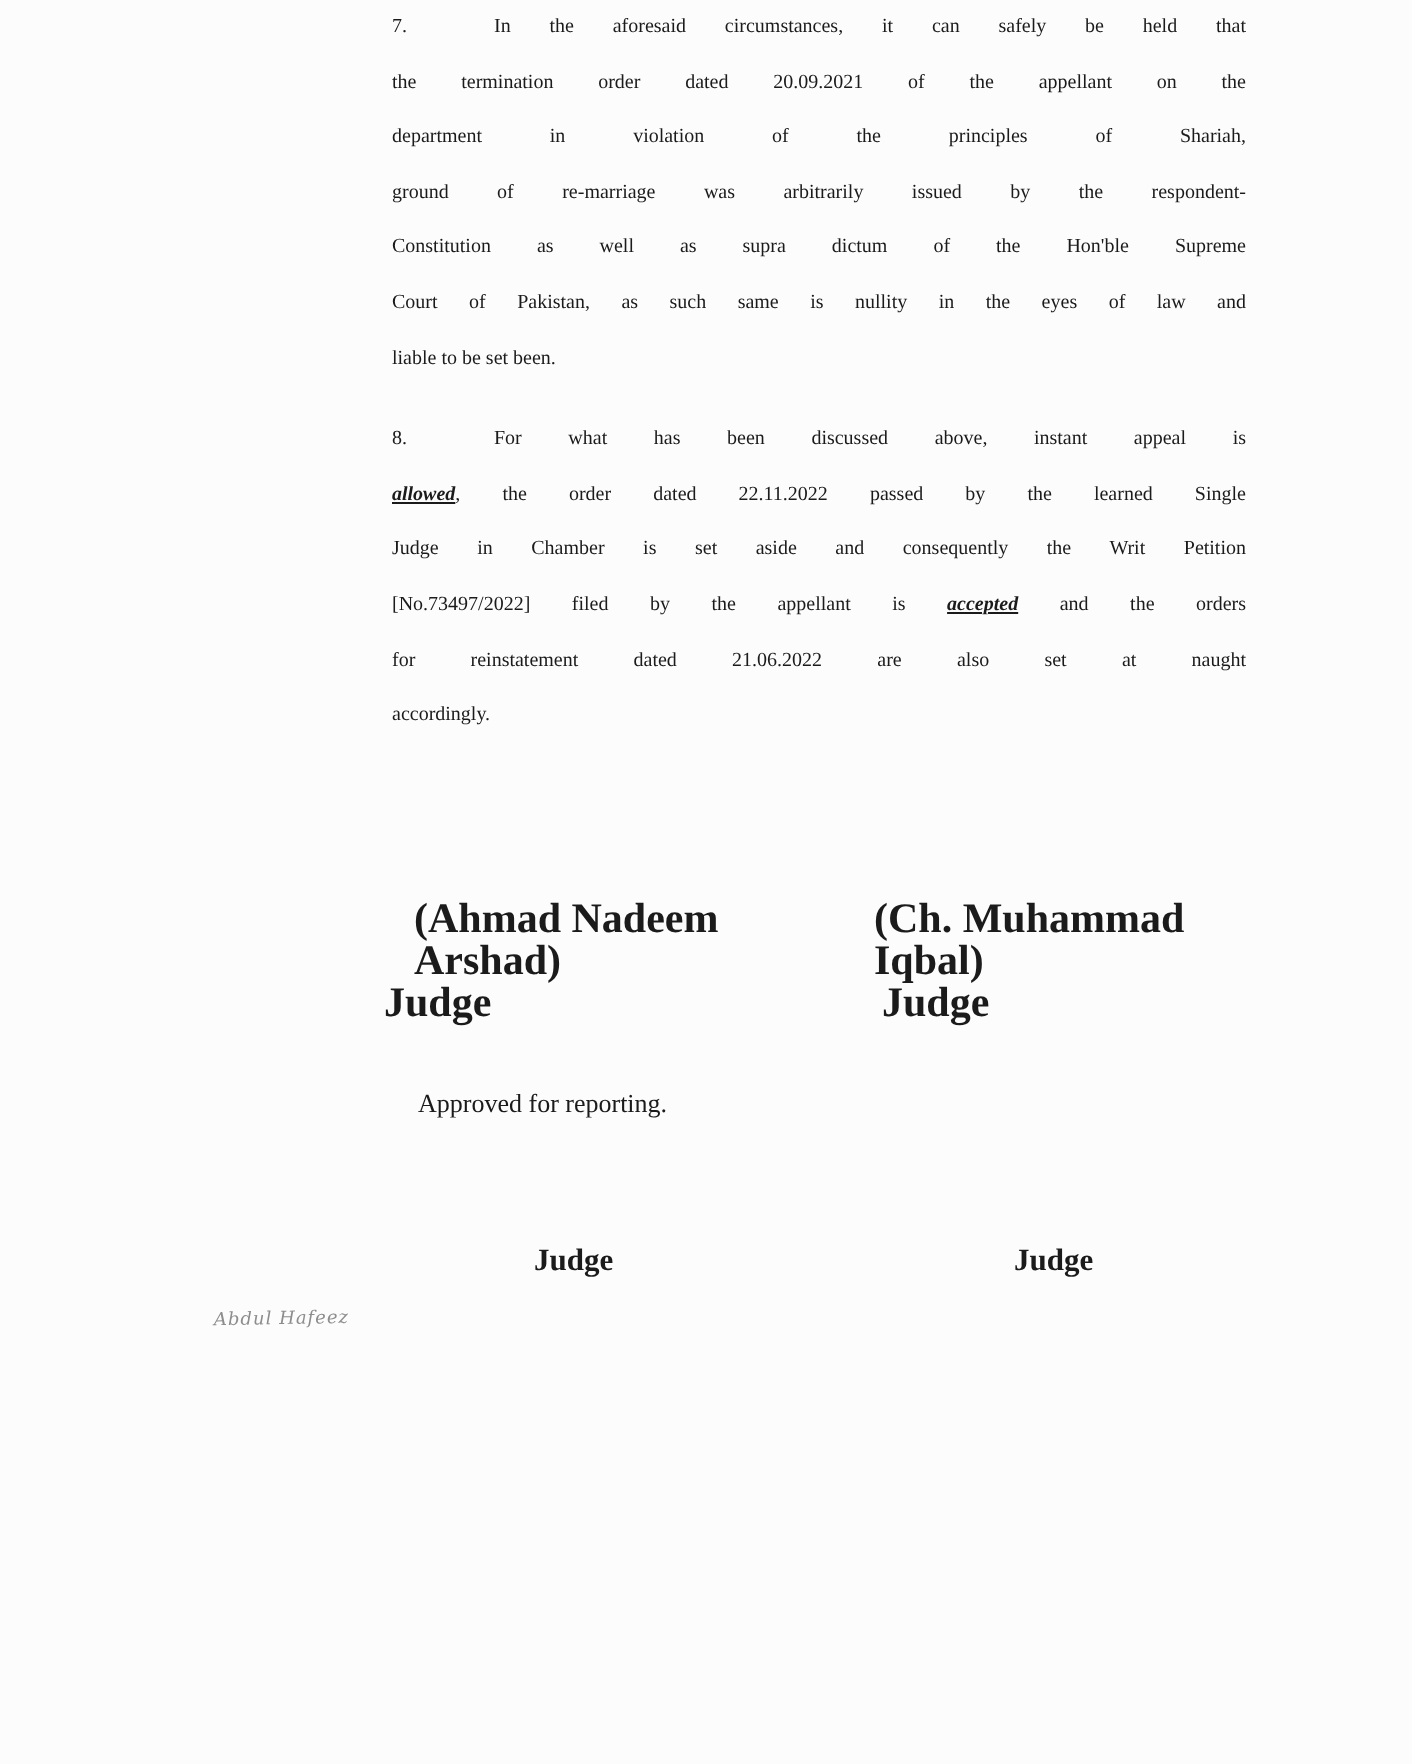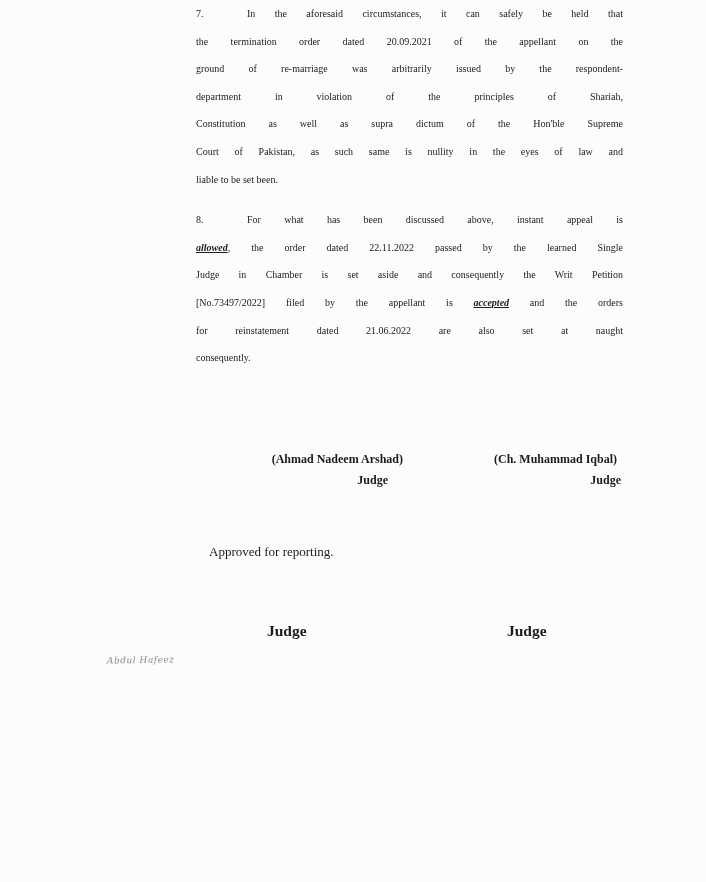--- a/index.html
+++ b/index.html
@@ -43,23 +43,23 @@
     display: inline-block;
     width: 51px;
   }
   .emph {
     font-weight: 700;
     font-style: italic;
     text-decoration: underline;
   }
   .sig {
     position: absolute;
-    text-align: right;
+    text-align: left;
     font-weight: 700;
-    font-size: 12px;
+    font-size: 21px;
     line-height: 21px;
   }
   .sig-left  { left: 207px; top: 449px; width: 196px; }
   .sig-right { left: 437px; top: 449px; width: 180px; }
   .sig-left  .sig-title { transform: translateX(-15px); }
   .sig-right .sig-title { transform: translateX(4px); }
   .approved {
     position: absolute;
     left: 209px;
     top: 542px;
@@ -89,33 +89,33 @@
 </style>
 </head>
 <body>
 
 <div class="page">
 
   <div class="content">
     <div class="para">
         <div class="tline"><span class="pnum">7.</span>In the aforesaid circumstances, it can safely be held that</div>
         <div class="tline">the termination order dated 20.09.2021 of the appellant on the</div>
+        <div class="tline">department in violation of the principles of Shariah,</div>
         <div class="tline">ground of re-marriage was arbitrarily issued by the respondent-</div>
-        <div class="tline">department in violation of the principles of Shariah,</div>
         <div class="tline">Constitution as well as supra dictum of the Hon'ble Supreme</div>
         <div class="tline">Court of Pakistan, as such same is nullity in the eyes of law and</div>
         <div class="tline last">liable to be set been.</div>
       </div>
     <div class="para para-gap">
         <div class="tline"><span class="pnum">8.</span>For what has been discussed above, instant appeal is</div>
         <div class="tline"><span class="emph">allowed</span>, the order dated 22.11.2022 passed by the learned Single</div>
         <div class="tline">Judge in Chamber is set aside and consequently the Writ Petition</div>
         <div class="tline">[No.73497/2022] filed by the appellant is <span class="emph">accepted</span> and the orders</div>
         <div class="tline">for reinstatement dated 21.06.2022 are also set at naught</div>
-        <div class="tline last">consequently.</div>
+        <div class="tline last">accordingly.</div>
       </div>
   </div>
 
   <div class="sig sig-left">
     <div class="sig-name">(Ahmad Nadeem Arshad)</div>
     <div class="sig-title">Judge</div>
   </div>
 
   <div class="sig sig-right">
     <div class="sig-name">(Ch. Muhammad Iqbal)</div>

